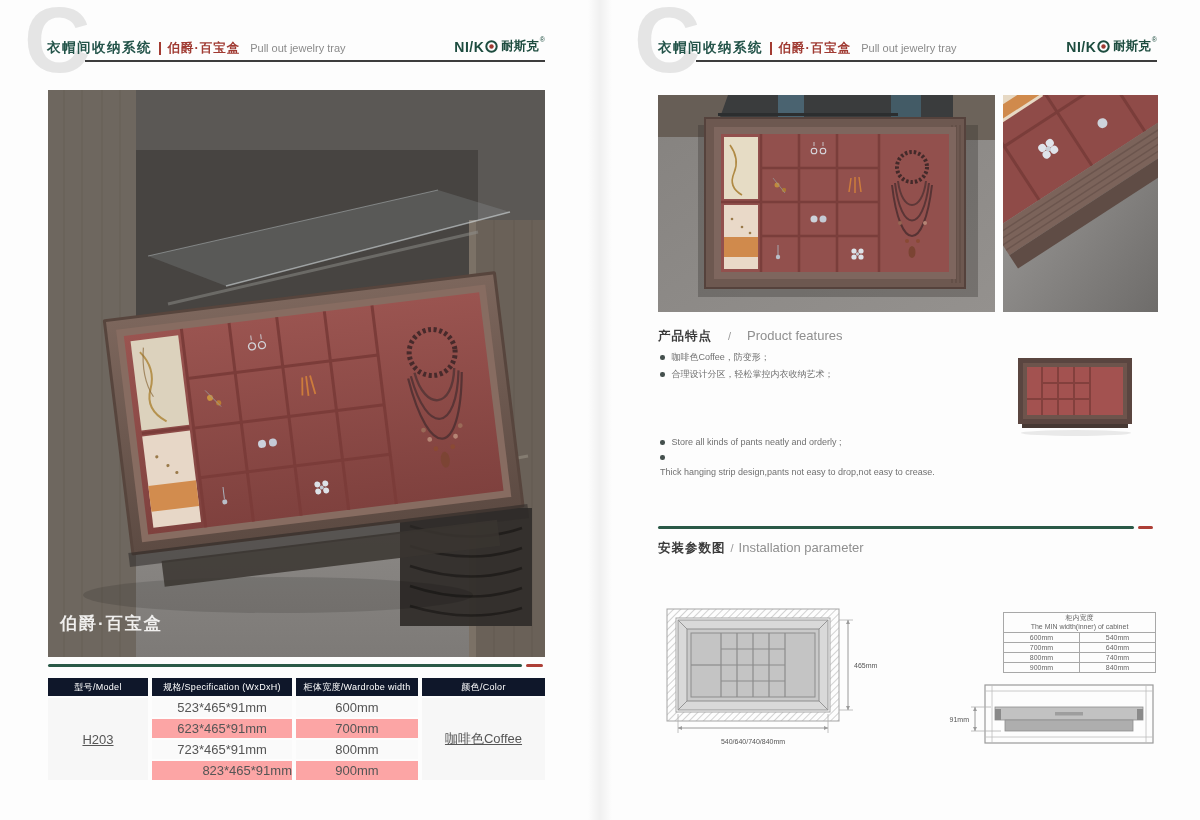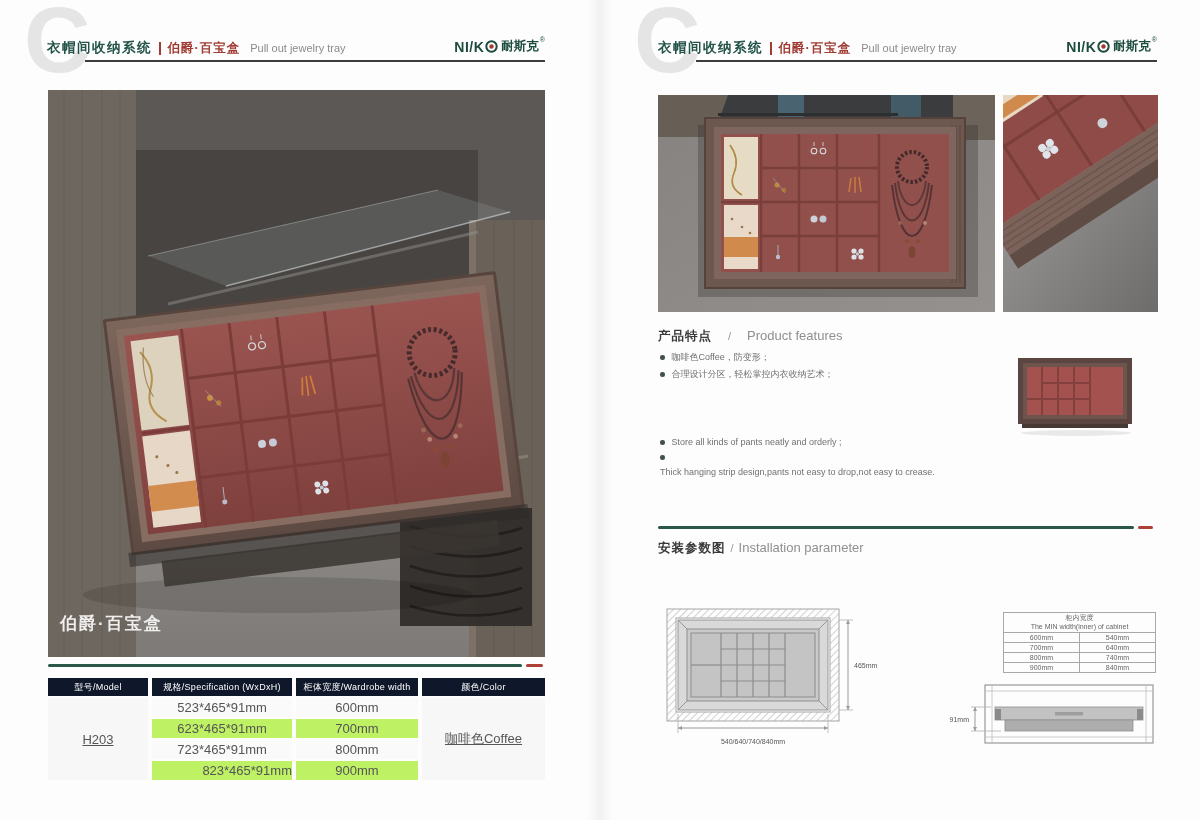--- a/index.html
+++ b/index.html
@@ -28,21 +28,21 @@
   
   .rule-green { position:absolute; height:3px; background:#2a5947; border-radius:1.5px; }
   .rule-red   { position:absolute; height:3px; background:#ad3f36; border-radius:1.5px; }
 
   
   .spec-table { position:absolute; left:48px; top:678px; width:497px; }
   .spec-head, .spec-body { display:grid; grid-template-columns:100px 140px 122px 123px; column-gap:4px; }
   .spec-head div { background:#0f172a; color:#fff; height:18px; line-height:18px; text-align:center; font-size:9px; letter-spacing:0.3px; }
   .spec-body { margin-top:2px; row-gap:2px; }
   .spec-cell { height:19px; line-height:19px; text-align:center; font-size:13px; color:#555; }
-  .bg-a { background:#fafafa; } .bg-b { background:#bef264; }
+  .bg-a { background:#fafafa; } .bg-b { background:#fca5a5; }
   .span-cell { grid-row:1 / 5; background:#f7f7f7; display:flex; align-items:center; justify-content:center; font-size:13px; color:#555;text-decoration:underline; }
 
   
   .page-num { position:absolute; top:776px; font-size:15px; color:#4a4a4a;margin-top:44px; }
 
   
   .sec-title { position:absolute; display:flex; align-items:baseline; gap:5px; white-space:nowrap; }
   .sec-title .cn { font-size:12.5px; font-weight:bold; color:#3a3a3a; letter-spacing:1px; }
   .sec-title .sep { font-size:11px; color:#999; }
   .sec-title .en { font-size:13px; color:#8f8f8f; }

